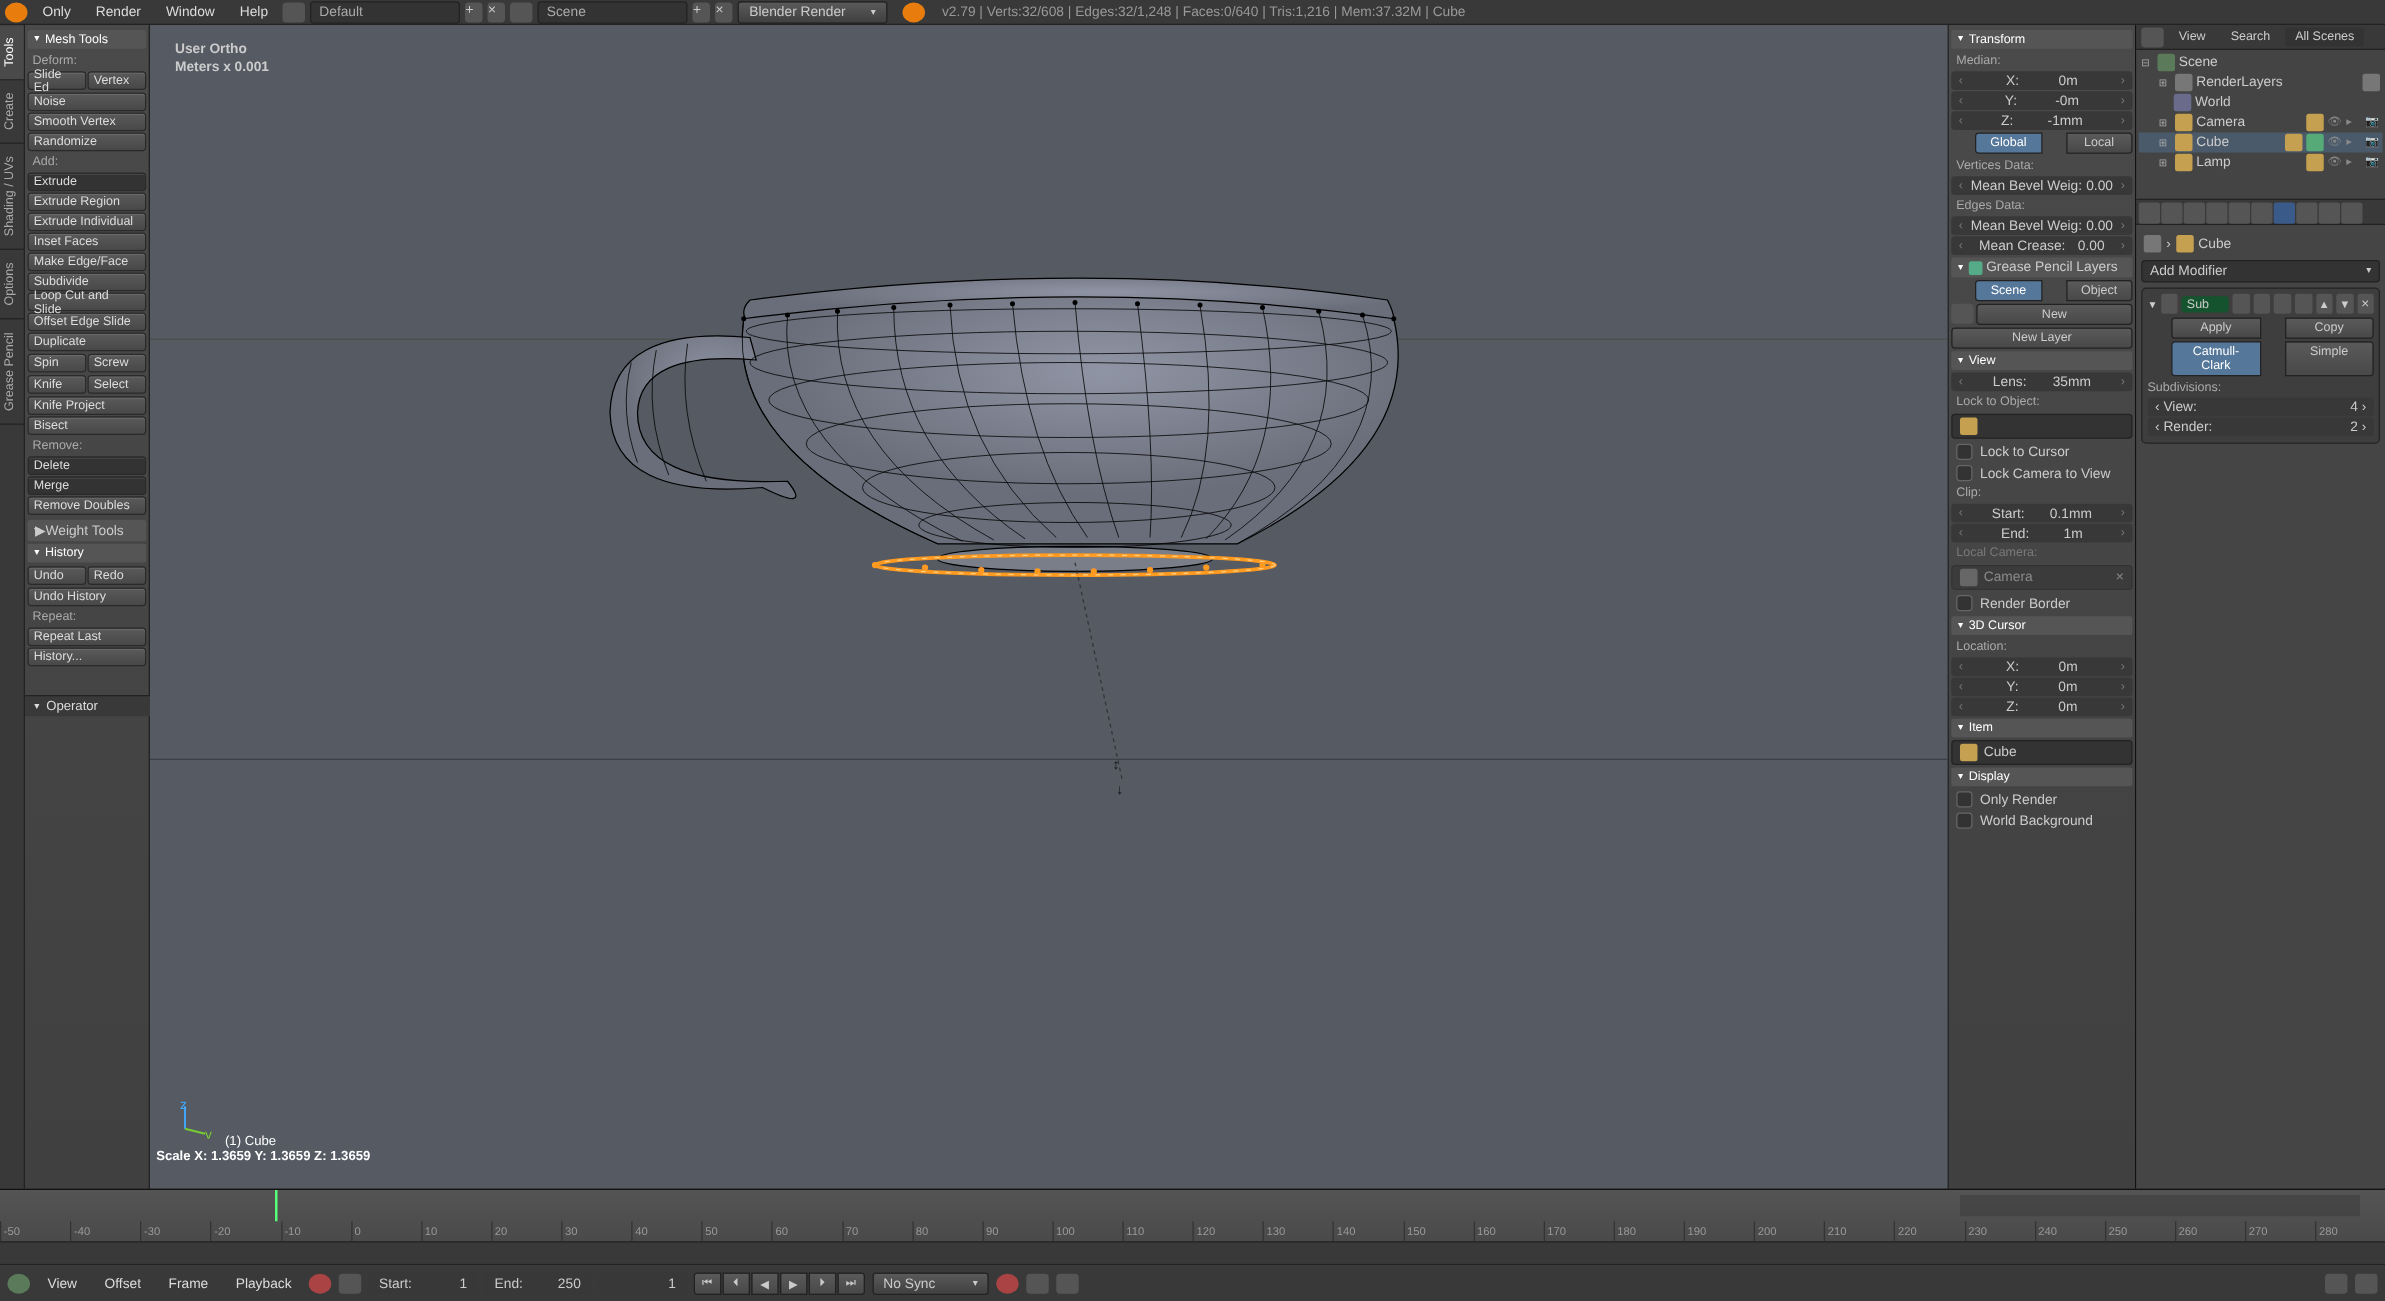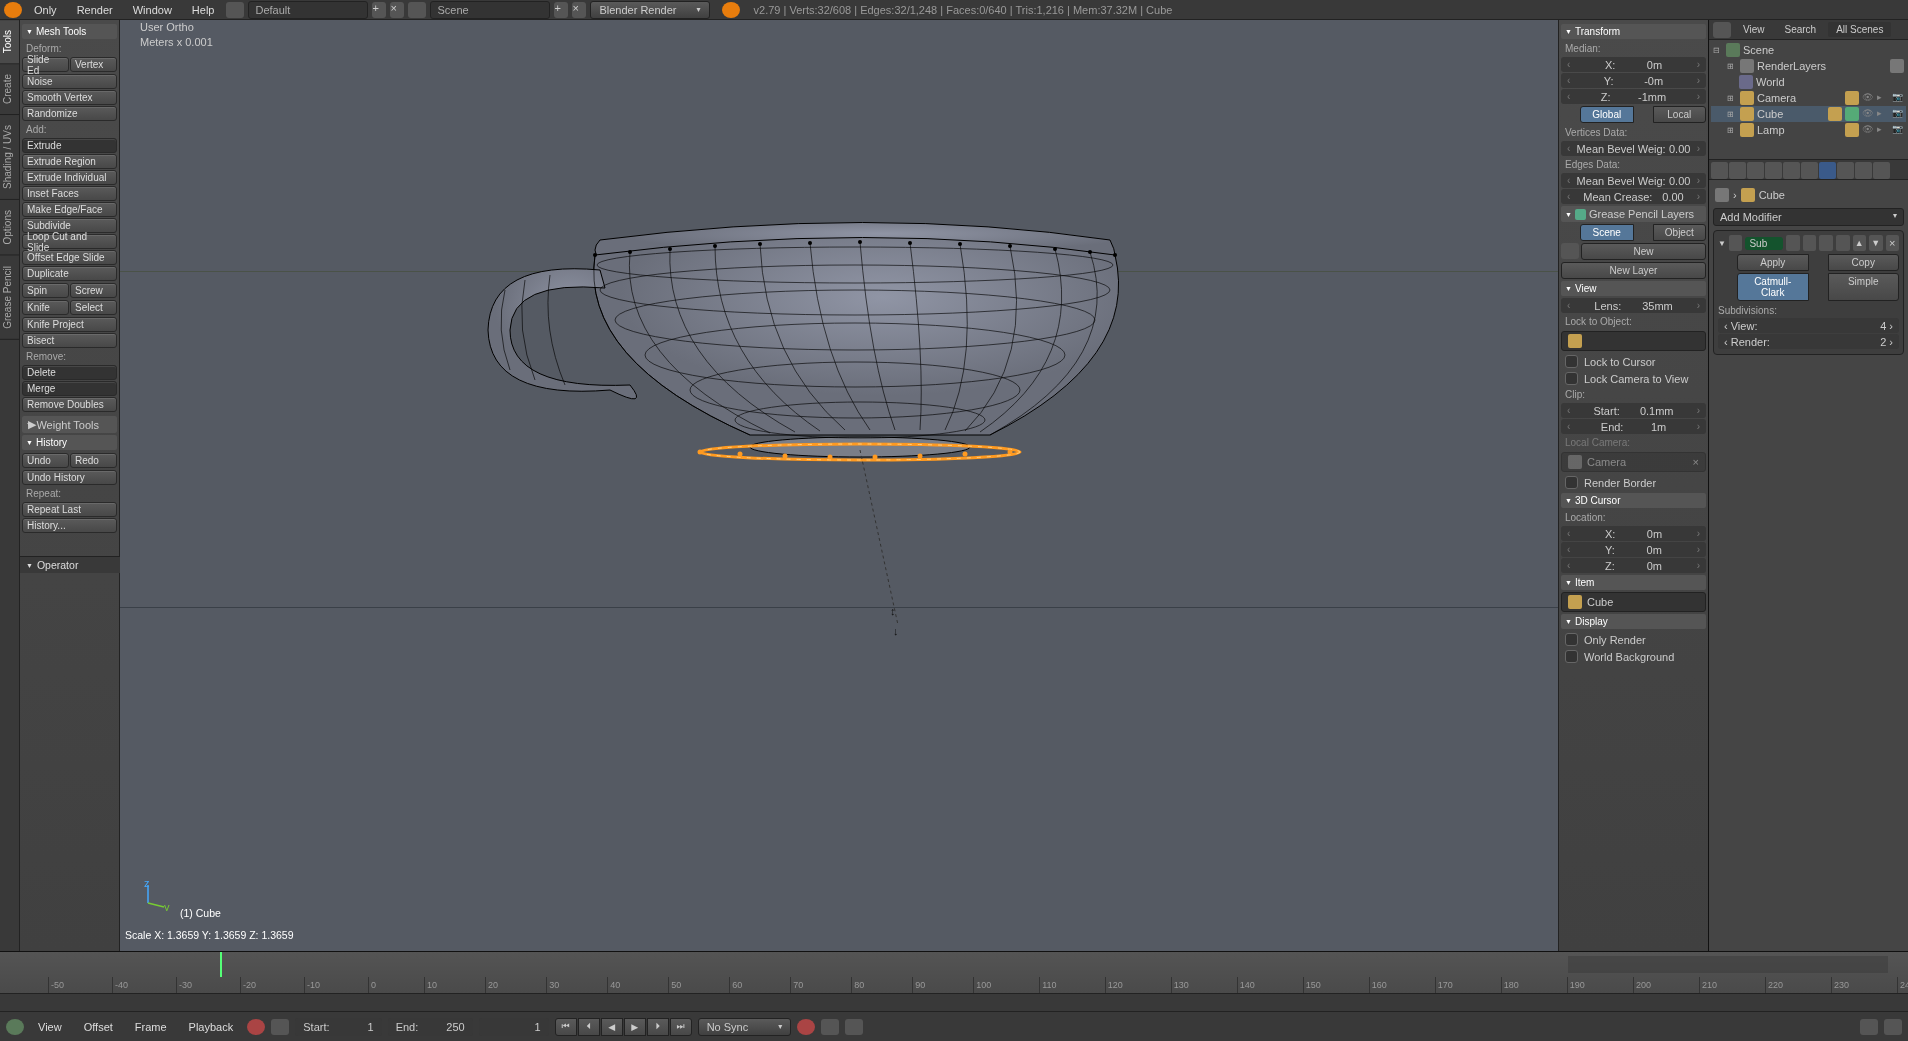--- a/index.html
+++ b/index.html
@@ -17,23 +17,23 @@
 .vtab.active { background:#4a4a4a; color:#fff; }
 .tool-panel { width:100px; background:linear-gradient(#4a4a4a,#404040); border-right:1px solid #222; padding:2px; overflow-y:auto; }
 .panel-header { background:#555; padding:2px 4px; color:#fff; border-radius:2px; margin:2px 0; font-size:10px; display:flex; align-items:center; }
 .panel-header::before { content:"▼"; font-size:7px; margin-right:3px; }
 .section-label { color:#aaa; padding:2px 4px; font-size:10px; }
 .tool-btn { background:linear-gradient(#5a5a5a,#484848); border:1px solid #2a2a2a; border-radius:3px; padding:1px 4px; margin:1px 0; color:#ddd; cursor:pointer; font-size:10px; height:15px; display:flex; align-items:center; box-shadow:inset 0 1px 0 rgba(255,255,255,0.1); }
 .tool-btn-row { display:flex; gap:1px; }
 .tool-btn-row .tool-btn { flex:1; }
 .tool-menu { background:#333; border-radius:3px; }
 .viewport { flex:1; background:#555a63; position:relative; overflow:hidden; }
-.vp-info { position:absolute; top:0; left:20px; color:#ddd; font-size:10.5px; line-height:15px; }
+.vp-info { position:absolute; top:12px; left:20px; color:#ddd; font-size:10.5px; line-height:15px;font-weight:bold; }
 .vp-label { position:absolute; bottom:32px; left:60px; color:#fff; font-size:10.5px; }
-.vp-status { position:absolute; bottom:10px; left:5px; color:#fff; font-size:10.5px; }
+.vp-status { position:absolute; bottom:20px; left:5px; color:#fff; font-size:10.5px;font-weight:bold; }
 .axis-widget { position:absolute; bottom:40px; left:20px; width:30px; height:30px; }
 .n-panel { width:150px; background:linear-gradient(#4a4a4a,#404040); border-left:1px solid #222; padding:2px; overflow-y:auto; }
 .n-row { display:flex; align-items:center; background:#383838; border-radius:3px; padding:1px 6px; margin:1px 0; height:15px; justify-content:space-between; font-size:10px; }
 .n-row-arrows::before { content:"‹"; color:#777; margin-right:3px; }
 .n-row-arrows::after { content:"›"; color:#777; margin-left:3px; }
 .btn-pair { display:flex; gap:0; margin:2px 0; }
 .btn-pair .pbtn { flex:1; background:linear-gradient(#5a5a5a,#484848); border:1px solid #222; padding:2px 6px; text-align:center; font-size:10px; cursor:pointer;margin-left:19px; }
 .btn-pair .pbtn:first-child { border-radius:3px 0 0 3px; }
 .btn-pair .pbtn:last-child { border-radius:0 3px 3px 0; }
 .btn-pair .pbtn.active { background:#557799; color:#fff; }
@@ -70,21 +70,21 @@
 .mod-hdr .mname { background:#14532d; border-radius:3px; padding:1px 4px; font-size:10px; flex:0 0 38px; }
 .mod-hdr .mtoggle { width:16px; height:16px; background:#555; border-radius:2px; }
 .mod-cols { display:flex; gap:8px; margin-top:4px; }
 .mod-col { flex:1; }
 .mod-col-h { font-size:10px; color:#aaa; margin-bottom:2px; }
 .numfield { background:#383838; border-radius:3px; padding:1px 6px; display:flex; justify-content:space-between; font-size:10px; margin:1px 0; height:15px; align-items:center;}
 .timeline { height:60px; background:#393939; border-top:1px solid #111; position:relative; }
 .tl-track { height:42px; background:linear-gradient(#545454,#4a4a4a); position:relative; border-bottom:1px solid #222; }
 .tl-cursor { position:absolute; top:0; bottom:16px; width:2px; background:#5f7; left:220px; }
 .tl-ruler { position:absolute; bottom:0; left:0; right:0; height:16px; display:flex; }
-.tl-tick { flex:1; border-left:1px solid #333; font-size:9px; color:#999; padding-left:2px; display:flex; align-items:center;margin-left:48px; }
+.tl-tick { flex:1; border-left:1px solid #333; font-size:9px; color:#999; padding-left:2px; display:flex; align-items:center; }
 .bottombar { height:30px; background:#393939; border-top:1px solid #222; display:flex; align-items:center; padding:0 6px; gap:6px; }
 .play-btns { display:flex; gap:1px; }
 .play-btns .pb { width:22px; height:18px; background:linear-gradient(#5a5a5a,#484848); border:1px solid #222; display:flex; align-items:center; justify-content:center; font-size:9px; cursor:pointer; }
 .play-btns .pb:first-child { border-radius:3px 0 0 3px; }
 .play-btns .pb:last-child { border-radius:0 3px 3px 0; }
 .num-field { background:#383838; border-radius:3px; padding:1px 8px; display:flex; gap:8px; font-size:10px; height:18px; align-items:center; color:#bbb;}
 .op-panel-header { background:#393939; padding:2px 6px; color:#ddd; border-top:1px solid #222; font-size:10.5px; display:flex; align-items:center; }
 .op-panel-header::before { content:"▼"; font-size:7px; margin-right:4px; }
 .obj-field { background:#333; border:1px solid #222; border-radius:3px; padding:2px 6px; display:flex; align-items:center; gap:5px; margin:2px 0; font-size:10px;}
 .obj-field .oicon { width:14px; height:14px; background:#c4a050; border-radius:2px; }

